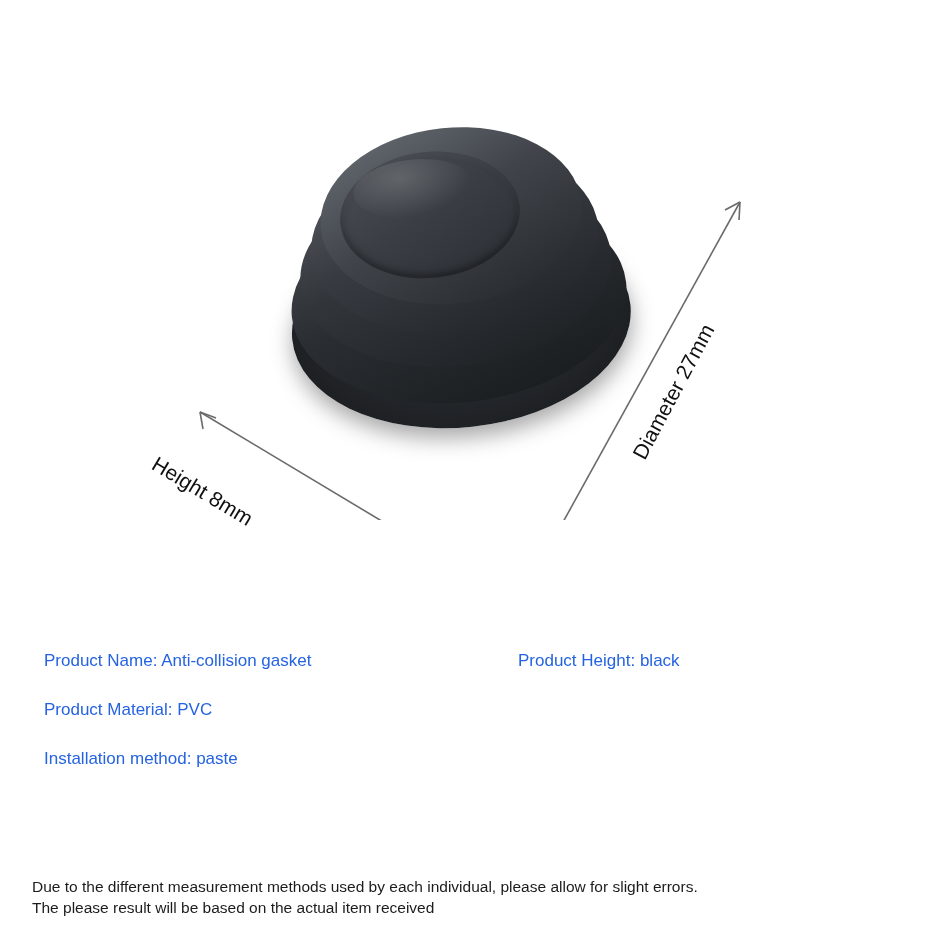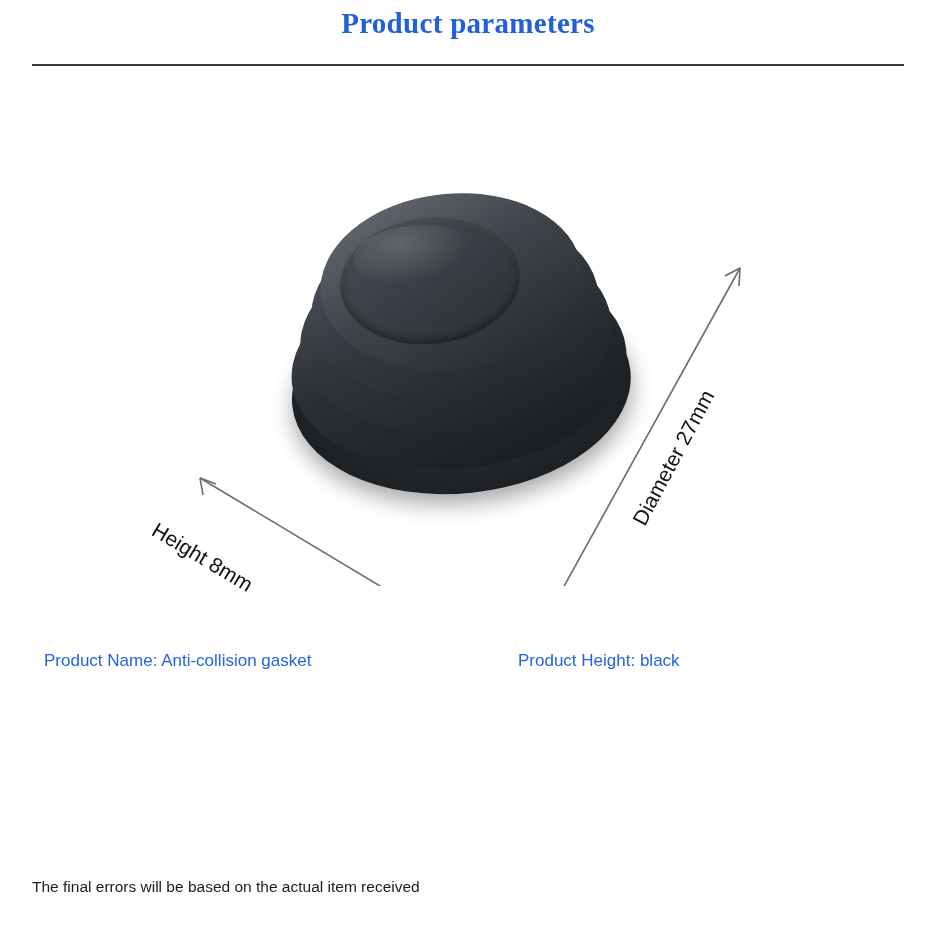--- a/index.html
+++ b/index.html
@@ -161,24 +161,20 @@
     font-size: 15.5px;
     color: #1c1c1c;
     line-height: 21px;
   }
 </style>
 </head>
 <body>
 
 <div class="page">
 
-  <div class="header">
-    <div class="header-title">Product parameters</div>
-    <div class="header-rule"></div>
-  </div>
 
   <div class="figure">
 
     <div class="gasket-wrap">
       <div class="ring ring-outer-shadow"></div>
       <div class="ring ring-b3"></div>
       <div class="ring ring-b2"></div>
       <div class="ring ring-b1"></div>
       <div class="ring ring-top"></div>
       <div class="ring ring-face"></div>
@@ -204,23 +200,26 @@
       </g>
     </svg>
 
     <div class="dim-label dim-height">Height 8mm</div>
     <div class="dim-label dim-diameter">Diameter 27mm</div>
   </div>
 
   <div class="specs">
     <div class="spec-col left">
       <div class="spec-line">Product Name: Anti-collision gasket</div>
+      <div class="spec-line">Product Material: PVC</div>
+      <div class="spec-line">Installation method: paste</div>
     </div>
     <div class="spec-col right">
       <div class="spec-line">Product Height: black</div>
     </div>
   </div>
 
   <div class="footnote">
-    <div>The final errors will be based on the actual item received</div>
+    <div>Due to the different measurement methods used by each individual, please allow for slight errors.</div>
+    <div>The please result will be based on the actual item received</div>
   </div>
 
 </div>
 
 </body></html>

